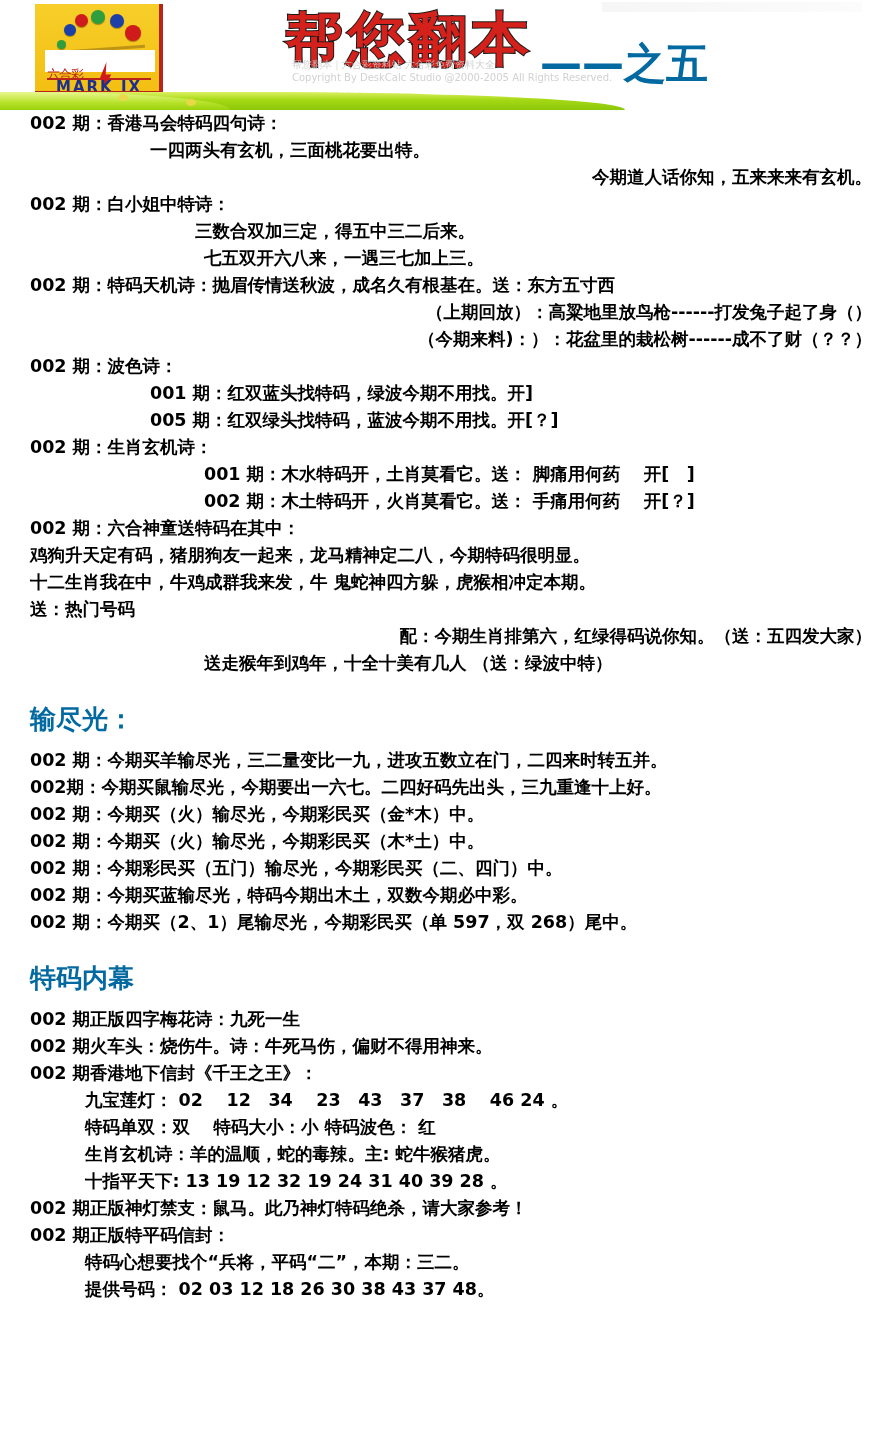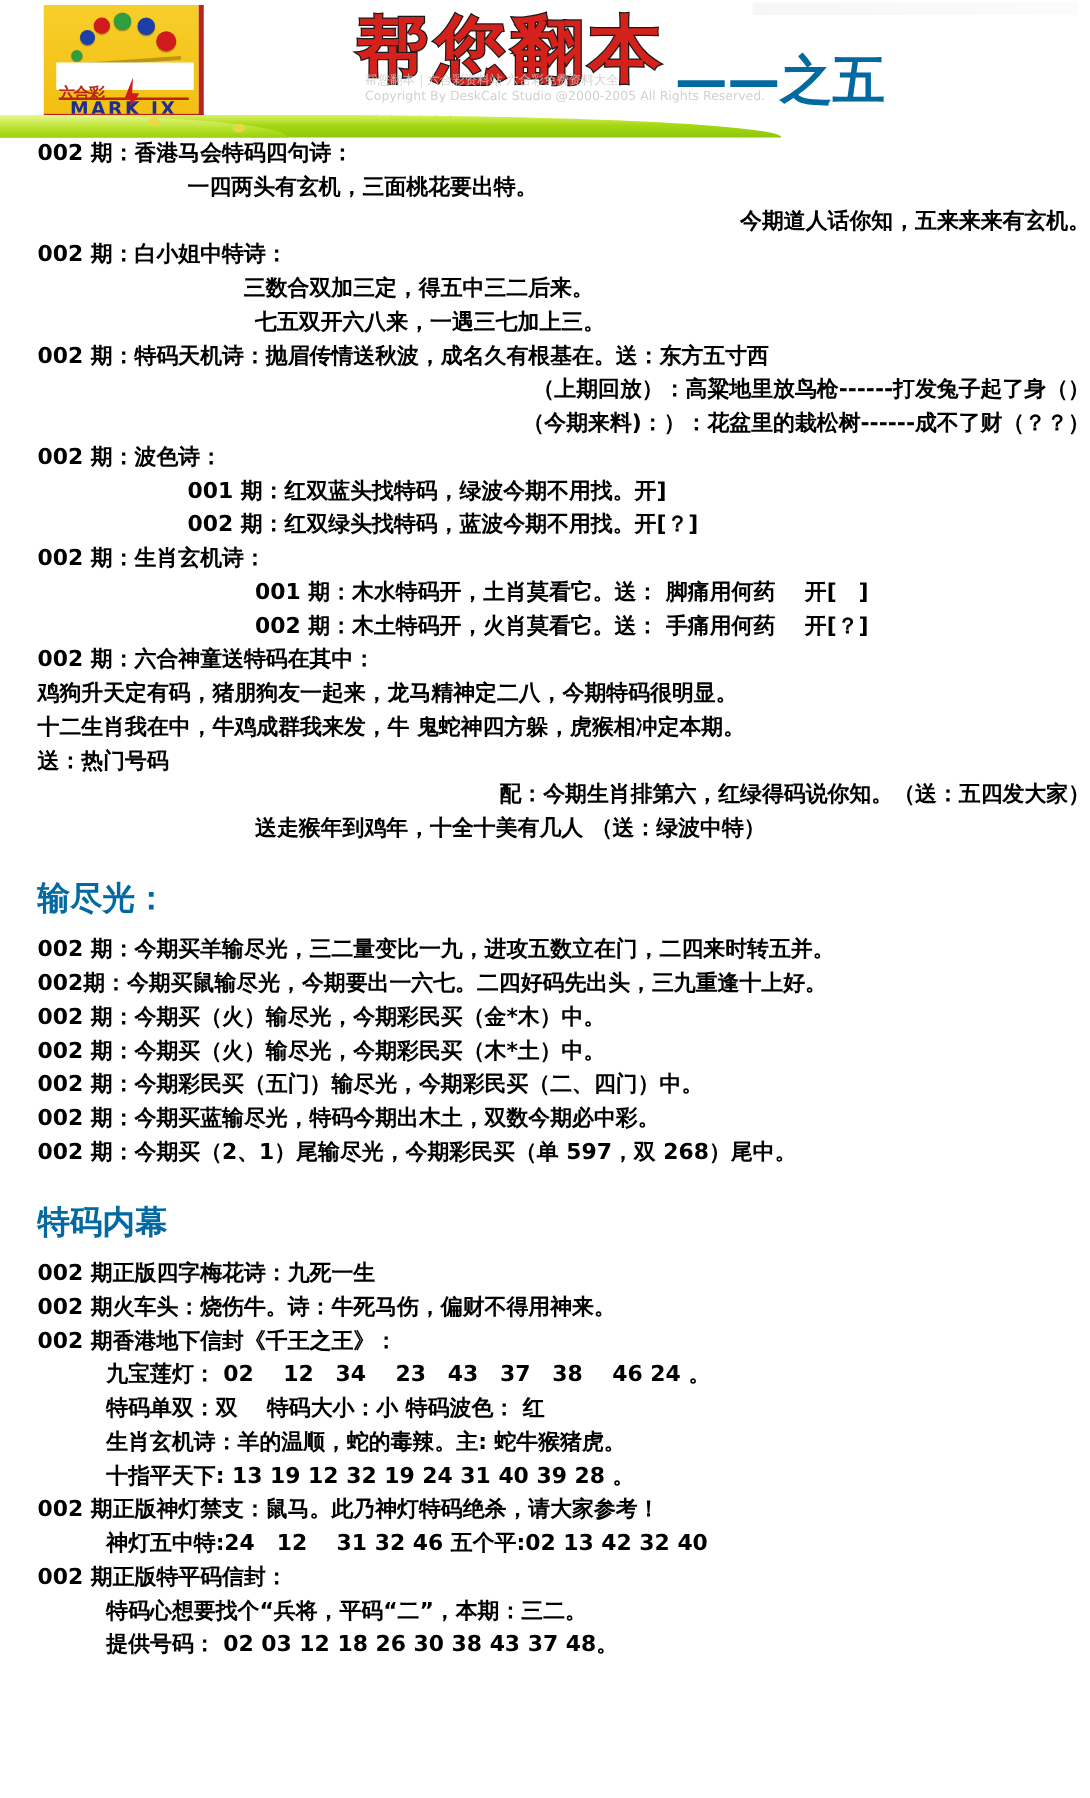--- a/index.html
+++ b/index.html
@@ -41,21 +41,21 @@
   .logo-sweep {
     position:absolute; left:18px; top:44px; width:92px; height:3px;
     background:#8d6b10; transform: rotate(-4deg); opacity:.55;
   }
   .logo-white {
     position:absolute; left:10px; top:46px; width:110px; height:22px;
     background:#ffffff;
   }
   .logo-cn {
     position:absolute; left:12px; top:62px; width:104px; height:14px;
-    color:#b8241b; font-size:13px; font-weight:bold; letter-spacing:-1px;
+    color:#b8241b; font-size:13px; font-weight:normal; letter-spacing:-1px;
     overflow:hidden; white-space:nowrap;
     font-family:"DejaVu Sans","Liberation Sans",sans-serif;
   }
   .logo-rule {
     position:absolute; left:12px; top:74px; width:104px; height:2px; background:#b8241b;
   }
   .logo-mark {
     position:absolute; left:10px; top:75px; width:108px; height:17px;
     color:#1d2f8f; font-size:15px; font-weight:bold; letter-spacing:2px;
     text-align:center; line-height:17px;
@@ -203,21 +203,21 @@
     <div class="line i1">一四两头有玄机，三面桃花要出特。</div>
     <div class="line i4">今期道人话你知，五来来来有玄机。</div>
     <div class="line">002 期：白小姐中特诗：</div>
     <div class="line i2">三数合双加三定，得五中三二后来。</div>
     <div class="line i6">七五双开六八来，一遇三七加上三。</div>
     <div class="line">002 期：特码天机诗：抛眉传情送秋波，成名久有根基在。送：东方五寸西</div>
     <div class="line i4">（上期回放）：高粱地里放鸟枪------打发兔子起了身（）</div>
     <div class="line i4">（今期来料)：）：花盆里的栽松树------成不了财（？？）</div>
     <div class="line">002 期：波色诗：</div>
     <div class="line i1">001 期：红双蓝头找特码，绿波今期不用找。开]</div>
-    <div class="line i1">002 期：红双绿头找特码，蓝波今期不用找。开[？]</div>
+    <div class="line i1">005 期：红双绿头找特码，蓝波今期不用找。开[？]</div>
     <div class="line">002 期：生肖玄机诗：</div>
     <div class="line i6">001 期：木水特码开，土肖莫看它。送： 脚痛用何药　 开[　]</div>
     <div class="line i6">002 期：木土特码开，火肖莫看它。送： 手痛用何药　 开[？]</div>
     <div class="line">002 期：六合神童送特码在其中：</div>
     <div class="line">鸡狗升天定有码，猪朋狗友一起来，龙马精神定二八，今期特码很明显。</div>
     <div class="line">十二生肖我在中，牛鸡成群我来发，牛 鬼蛇神四方躲，虎猴相冲定本期。</div>
     <div class="line">送：热门号码</div>
     <div class="line i4">配：今期生肖排第六，红绿得码说你知。（送：五四发大家）</div>
     <div class="line i6">送走猴年到鸡年，十全十美有几人 （送：绿波中特）</div>
     <div class="gap-l"></div>
@@ -234,17 +234,16 @@
     <div class="section-head">特码内幕</div>
     <div class="gap-s"></div>
     <div class="line">002 期正版四字梅花诗：九死一生</div>
     <div class="line">002 期火车头：烧伤牛。诗：牛死马伤，偏财不得用神来。</div>
     <div class="line">002 期香港地下信封《千王之王》：</div>
     <div class="line i5">九宝莲灯： 02　 12　34　 23　43　37　38　 46 24 。</div>
     <div class="line i5">特码单双：双　 特码大小：小  特码波色： 红</div>
     <div class="line i5">生肖玄机诗：羊的温顺，蛇的毒辣。主: 蛇牛猴猪虎。</div>
     <div class="line i5">十指平天下: 13 19 12 32 19 24 31 40 39 28 。</div>
     <div class="line">002 期正版神灯禁支：鼠马。此乃神灯特码绝杀，请大家参考！</div>
-    <div class="line i5">神灯五中特:24　12　 31 32 46 五个平:02 13 42 32 40</div>
     <div class="line">002 期正版特平码信封：</div>
     <div class="line i5">特码心想要找个“兵将，平码“二”，本期：三二。</div>
     <div class="line i5">提供号码： 02 03 12 18 26 30 38 43 37 48。</div>
   </div>
 
 </body></html>

